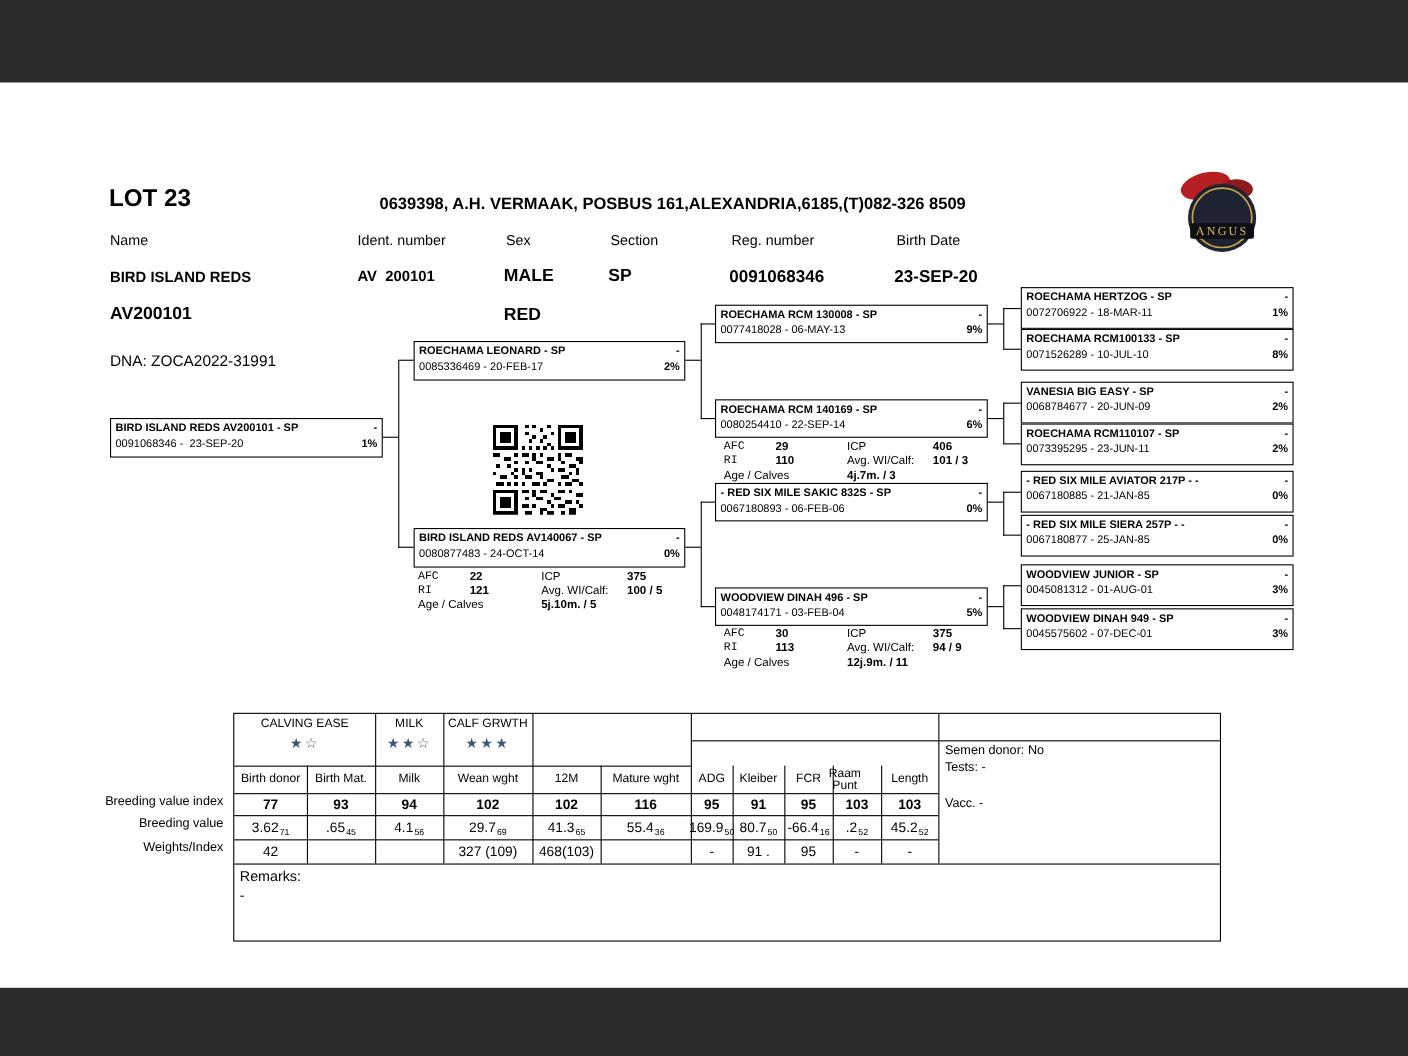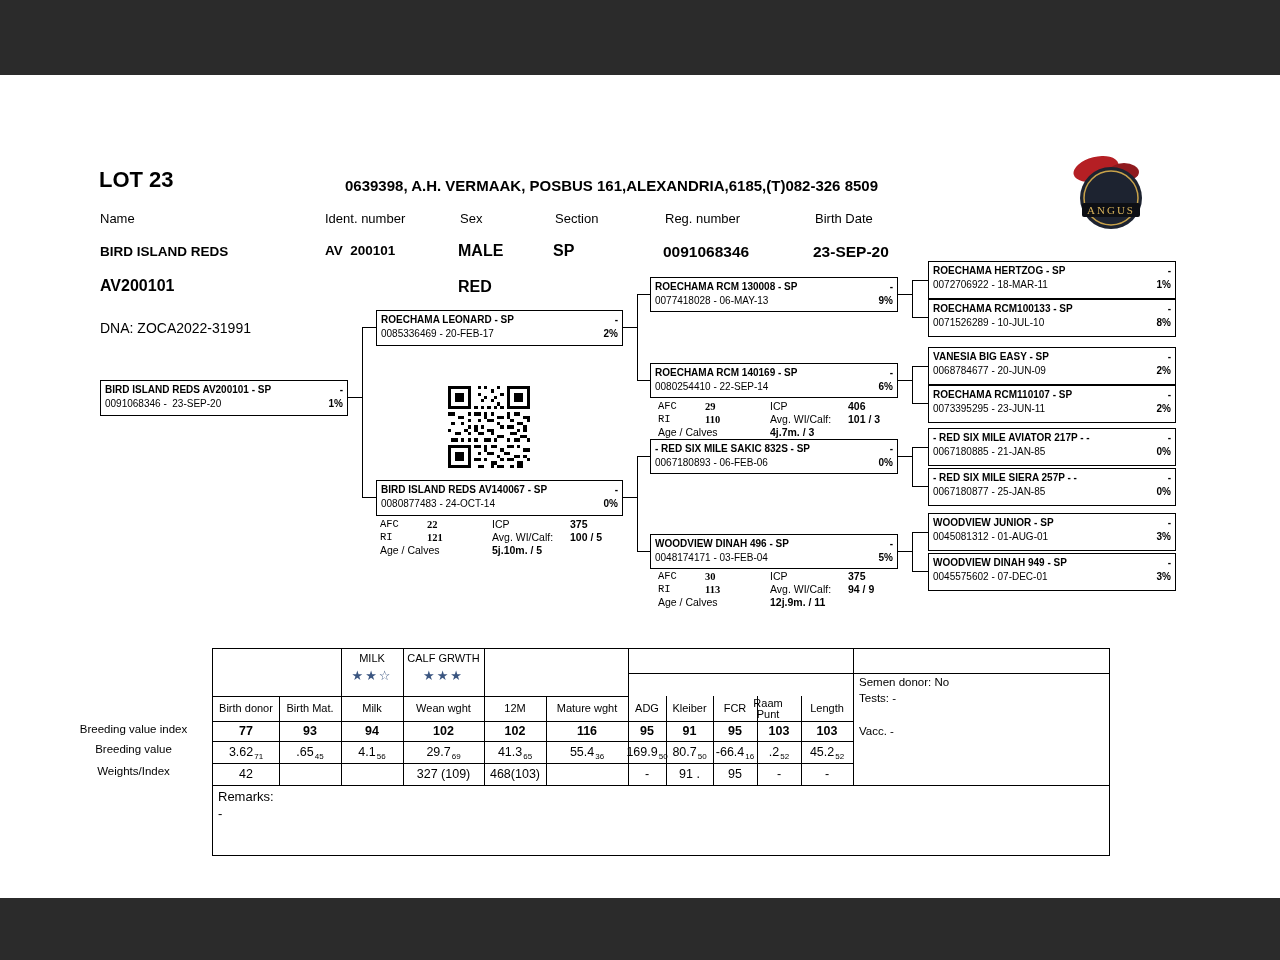--- a/index.html
+++ b/index.html
@@ -22,36 +22,36 @@
   .pbox { position:absolute; border:1px solid #000; background:#fff; padding:2px 4px; }
   .pbox .l1 { display:flex; justify-content:space-between; font-weight:bold; font-size:10px; line-height:14px; }
   .pbox .l2 { display:flex; justify-content:space-between; font-size:10px; line-height:14px; }
   .pbox .pct { font-weight:bold; }
 
   .hl { position:absolute; height:1px; background:#000; }
   .vl { position:absolute; width:1px; background:#000; }
 
   .stats { position:absolute; font-size:10.5px; line-height:13px; }
   .stats .row { display:flex; white-space:pre; }
-  .sl1 { width:47px;font-family:Liberation Mono, monospace; } .sv1 { width:65px; font-weight:bold;font-family:Liberation Serif, serif; }
+  .sl1 { width:47px;font-family:Liberation Mono, monospace; } .sv1 { width:65px; font-weight:bold; }
   .sl2 { width:78px; } .sv2 { font-weight:bold; }
   .sl3 { width:112px; }
 
   .bt { position:absolute; left:212px; top:648px; width:898px; height:208px; border:1px solid #000; }
   .grp { position:absolute; top:3px; height:42px; text-align:center; font-size:11px; }
   .gstars { margin-top:4px; font-size:13px; color:#3a5580; letter-spacing:2px; }
   .cell { position:absolute; display:flex; align-items:center; justify-content:center; text-align:center; }
   .chdr { top:48px; height:23px; font-size:11px; line-height:11px; }
   .idx  { top:73px; height:18px; font-size:12.5px; font-weight:bold; }
   .bval { top:93px; height:20px; font-size:12.5px; white-space:nowrap; }
   .bval .s { font-size:8px; position:relative; top:4px; margin-left:1px; }
   .wgt  { top:115px; height:20px; font-size:12.5px; white-space:nowrap; }
   .rpt { position:absolute; font-size:11.5px; }
   .rem { position:absolute; font-size:13px; }
-  .rowlab { position:absolute; left:52px; width:163px; text-align:center; font-size:11.5px; }
+  .rowlab { position:absolute; left:40px; width:163px; text-align:right; font-size:11.5px; }
 
   .qr { position:absolute; left:448px; top:386px; width:82px; height:82px; }
   .logo { position:absolute; left:1066px; top:152px; width:86px; height:82px; }
 </style>
 </head>
 <body>
 
 <div class="bar" style="top:0;height:75px"></div>
 <div class="bar" style="top:898px;height:62px"></div>
 
@@ -318,20 +318,24 @@
   <i class="vl" style="left:500px;top:47px;height:89px"></i>
   <i class="vl" style="left:544px;top:47px;height:89px"></i>
   <i class="vl" style="left:588px;top:47px;height:89px"></i>
   <i class="hl" style="left:415px;top:24px;width:481px"></i>
   <i class="hl" style="left:0;top:47px;width:415px"></i>
   <i class="hl" style="left:0;top:72px;width:640px"></i>
   <i class="hl" style="left:0;top:92px;width:640px"></i>
   <i class="hl" style="left:0;top:114px;width:640px"></i>
   <i class="hl" style="left:0;top:136px;width:896px"></i>
 
+  <div class="grp" style="left:0;width:128px">
+    <div>CALVING EASE</div>
+    <div class="gstars">★☆</div>
+  </div>
   <div class="grp" style="left:128px;width:62px">
     <div>MILK</div>
     <div class="gstars">★★☆</div>
   </div>
   <div class="grp" style="left:190px;width:81px">
     <div>CALF GRWTH</div>
     <div class="gstars">★★★</div>
   </div>
 
   <div class="cell chdr" style="left:0;width:66px">Birth donor</div>

